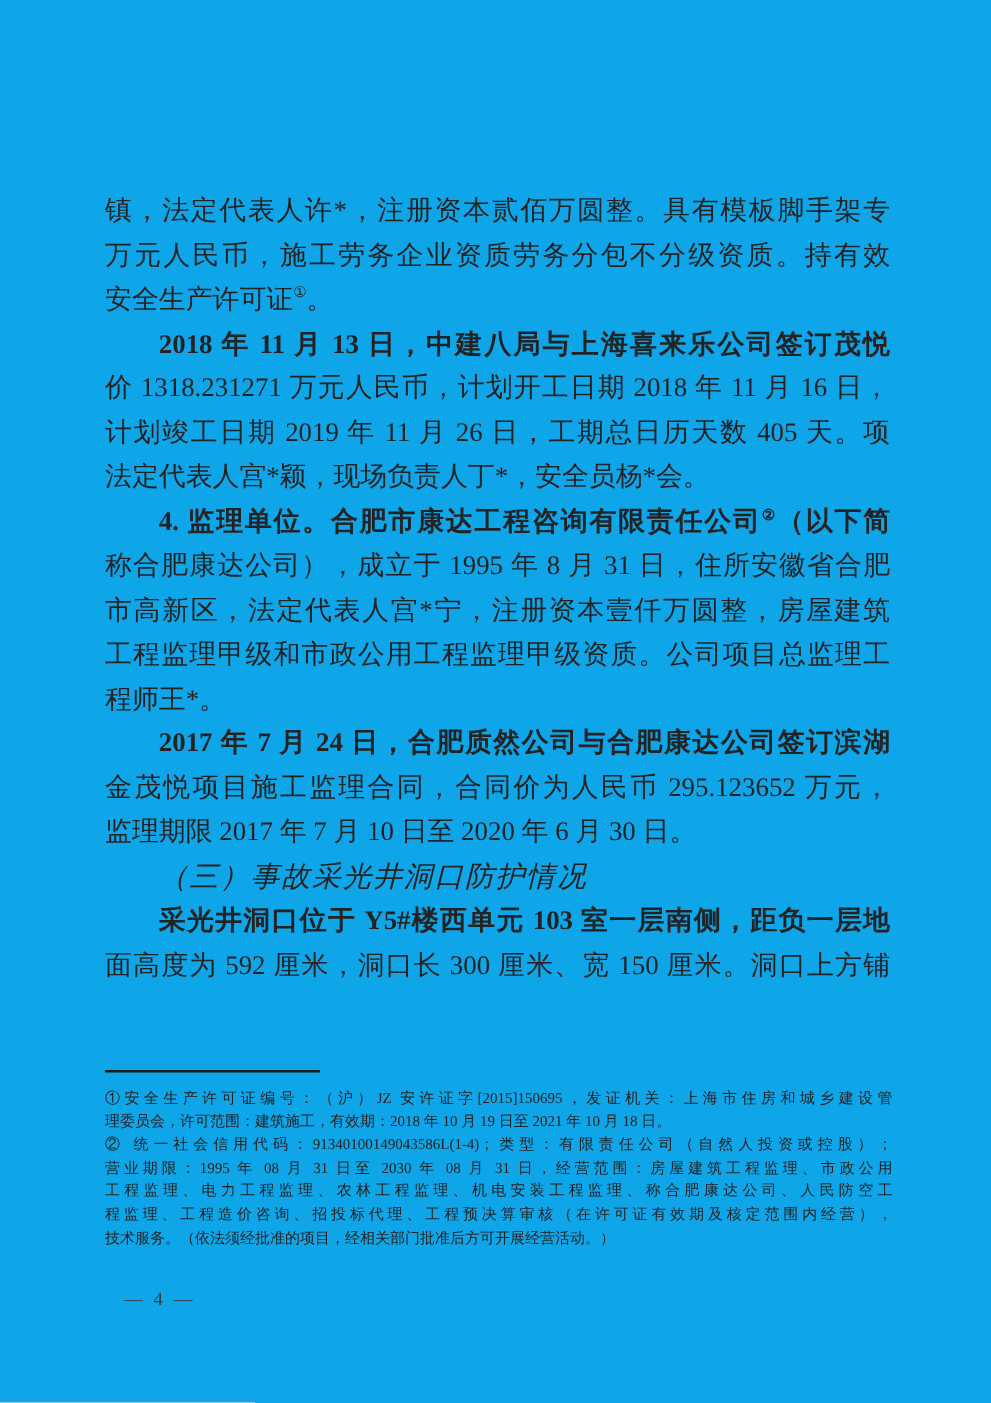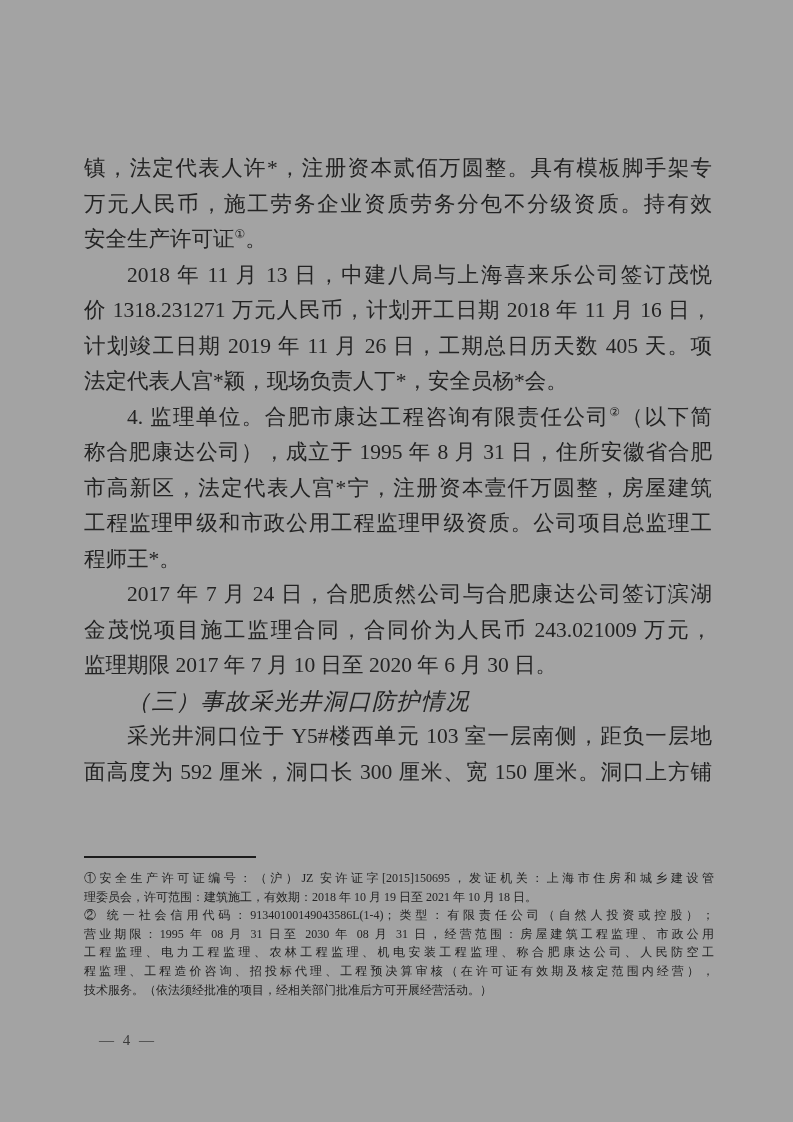--- a/index.html
+++ b/index.html
@@ -1,39 +1,39 @@
 <!DOCTYPE html>
 <html><head>
 <meta charset="utf-8">
 <style>
   html,body{margin:0;padding:0;background:#e8e8e8;}
   .page{
     position:relative;
     width:793px;height:1122px;
     margin:0 auto;
-    background:#a3a3a3;
+    background:#0ea5e9;
     font-family:"Liberation Serif","DejaVu Serif",serif;
     color:#232323;
     overflow:hidden;
   }
   .content{
     position:absolute;left:84px;top:151px;width:628px;
     font-size:21.5px;line-height:35.5px;
   }
   .para{margin:0;}
   .line{
     height:35.5px;
     text-align:justify;
     text-align-last:justify;
     white-space:nowrap;
     overflow:visible;
   }
   .line{white-space:normal;}
   .line.para-end{text-align-last:left;}
-  .line.indent{text-indent:43px;}
+  .line.indent{text-indent:43px;font-weight:bold;}
   .line.heading{
     font-style:italic;
     font-size:23px;
     letter-spacing:1.5px;
     text-align-last:left;
     font-weight:500;
   }
   sup.fn-ref{
     font-size:12px;
     line-height:0;
@@ -76,21 +76,21 @@
       </div>
       <div class="para">
         <div class="line indent">4. 监理单位。合肥市康达工程咨询有限责任公司<sup class="fn-ref">②</sup>（以下简</div>
         <div class="line">称合肥康达公司），成立于 1995 年 8 月 31 日，住所安徽省合肥</div>
         <div class="line">市高新区，法定代表人宫*宁，注册资本壹仟万圆整，房屋建筑</div>
         <div class="line">工程监理甲级和市政公用工程监理甲级资质。公司项目总监理工</div>
         <div class="line para-end">程师王*。</div>
       </div>
       <div class="para">
         <div class="line indent">2017 年 7 月 24 日，合肥质然公司与合肥康达公司签订滨湖</div>
-        <div class="line">金茂悦项目施工监理合同，合同价为人民币 243.021009 万元，</div>
+        <div class="line">金茂悦项目施工监理合同，合同价为人民币 295.123652 万元，</div>
         <div class="line para-end">监理期限 2017 年 7 月 10 日至 2020 年 6 月 30 日。</div>
       </div>
       <div class="para">
         <div class="line para-end indent heading">（三）事故采光井洞口防护情况</div>
       </div>
       <div class="para">
         <div class="line indent">采光井洞口位于 Y5#楼西单元 103 室一层南侧，距负一层地</div>
         <div class="line">面高度为 592 厘米，洞口长 300 厘米、宽 150 厘米。洞口上方铺</div>
       </div>
     </div>

